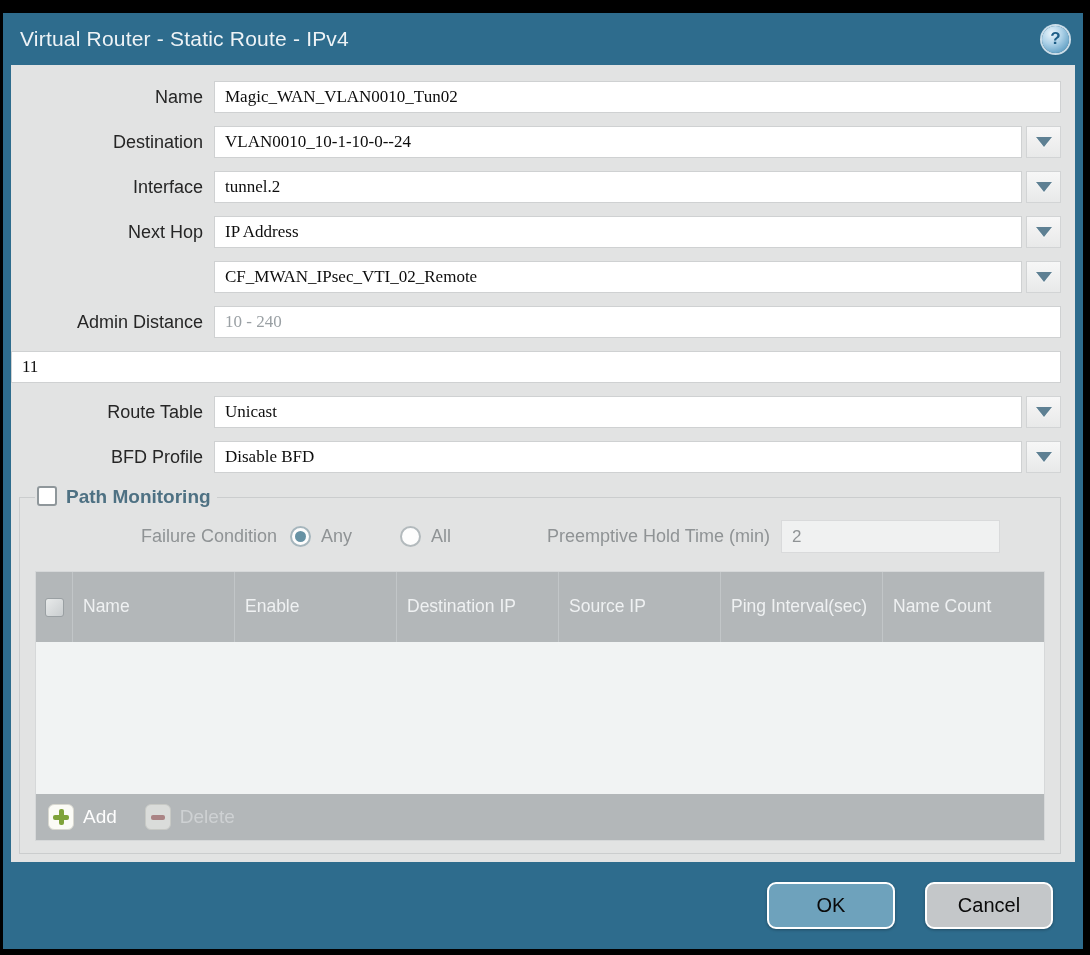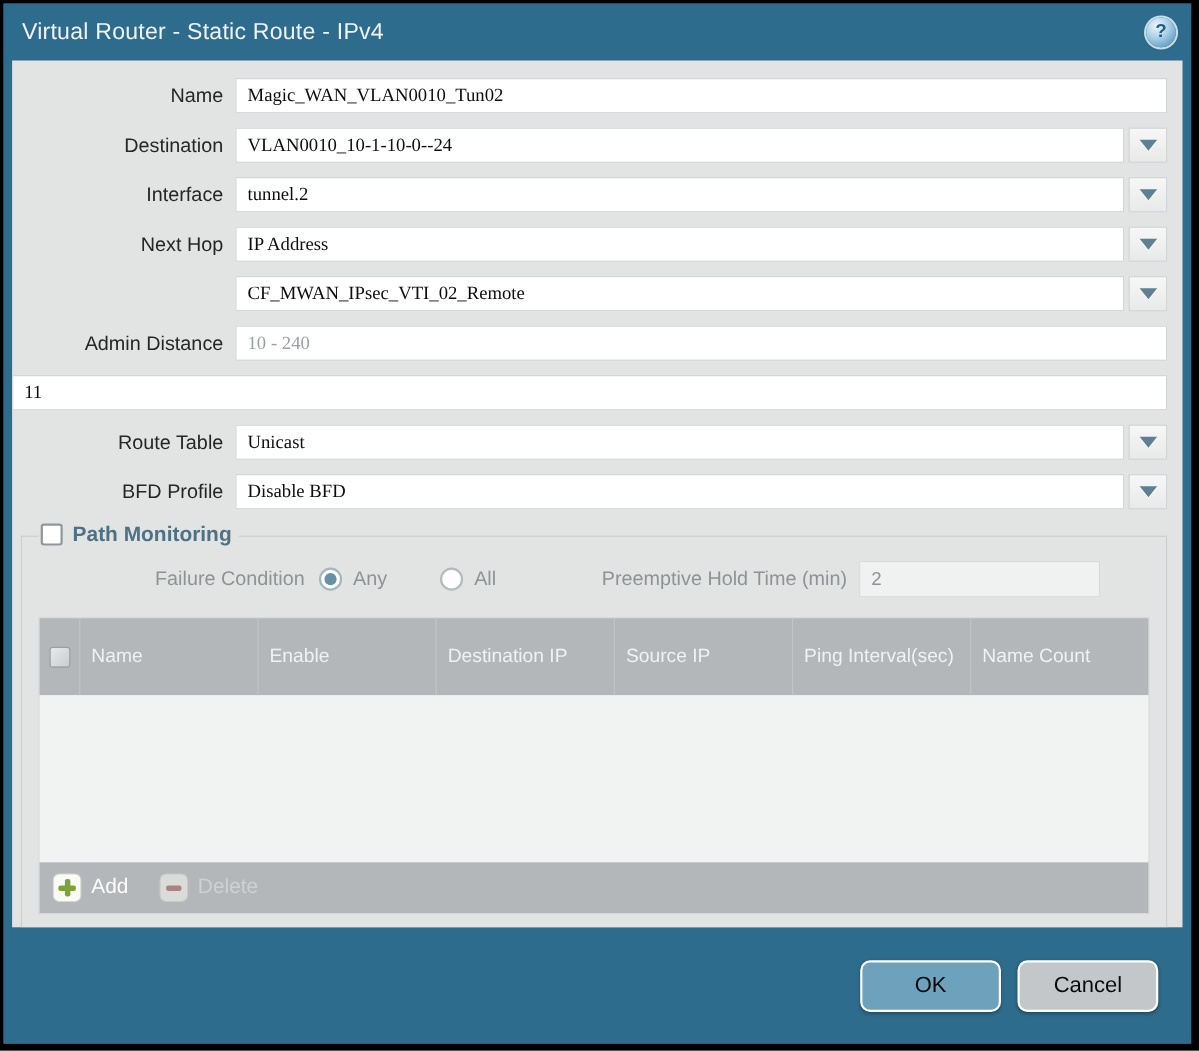--- a/index.html
+++ b/index.html
@@ -1,17 +1,17 @@
 <!DOCTYPE html>
 <html><head>
 <meta charset="utf-8">
 <style>
   * { box-sizing: border-box; }
   html,body { margin:0; padding:0; background:#000; font-family:"Liberation Sans", sans-serif; }
-  .screen { width:1090px; height:955px; background:#000; padding:3px 7px 6px 3px; }
+  .screen { width:1090px; height:955px; background:#000; padding:13px 7px 6px 3px; }
   .dialog { width:100%; height:100%; background:#2e6c8d; display:flex; flex-direction:column; }
 
   
   .titlebar { height:52px; flex:none; display:flex; align-items:center; justify-content:space-between; padding:0 14px 0 17px; }
   .title { color:#eef3f6; font-size:21px; letter-spacing:0.2px; }
   .help-icon { width:27px; height:27px; border-radius:50%; flex:none; cursor:pointer;
     background: radial-gradient(circle at 35% 28%, #eaf5fc 0%, #aed2e8 40%, #6ba6c9 75%, #4c88ad 100%);
     box-shadow: 0 0 0 2px rgba(230,242,250,0.85), 0 1px 3px rgba(0,0,0,0.35);
     display:flex; align-items:center; justify-content:center;
     color:#1d5d86; font-weight:bold; font-size:17px; }
@@ -65,21 +65,21 @@
               position:relative; flex:none; }
   .add-btn { color:#fdfdfd; }
   .plus-icon::before, .plus-icon::after { content:""; position:absolute; background:#7fa33a; border-radius:2px; }
   .plus-icon::before { width:16px; height:5px; left:4px; top:10px; }
   .plus-icon::after { width:5px; height:16px; left:10px; top:4px; }
   .del-btn { color:#ced1d3; cursor:default; }
   .del-btn .icon-sq { opacity:0.55; }
   .minus-icon::before { content:""; position:absolute; background:#a35b5b; border-radius:2px; width:14px; height:5px; left:5px; top:10px; }
 
   
-  .bottombar { height:106px; flex:none; display:flex; align-items:center; justify-content:flex-end; gap:15px; padding-right:30px; }
+  .bottombar { height:87px; flex:none; display:flex; align-items:center; justify-content:flex-end; gap:30px; padding-right:30px; }
   .btn { height:47px; min-width:128px; border-radius:9px; border:2px solid #fff; font-size:20px; color:#0a0a0a;
          font-family:"Liberation Sans", sans-serif; cursor:pointer; box-shadow:0 1px 3px rgba(0,0,0,0.3); }
   .btn-ok { background:#6ea2bc; }
   .btn-cancel { background:#c4c7c9; }
 </style>
 </head>
 <body>
 
 <div class="screen">
   <div class="dialog">

